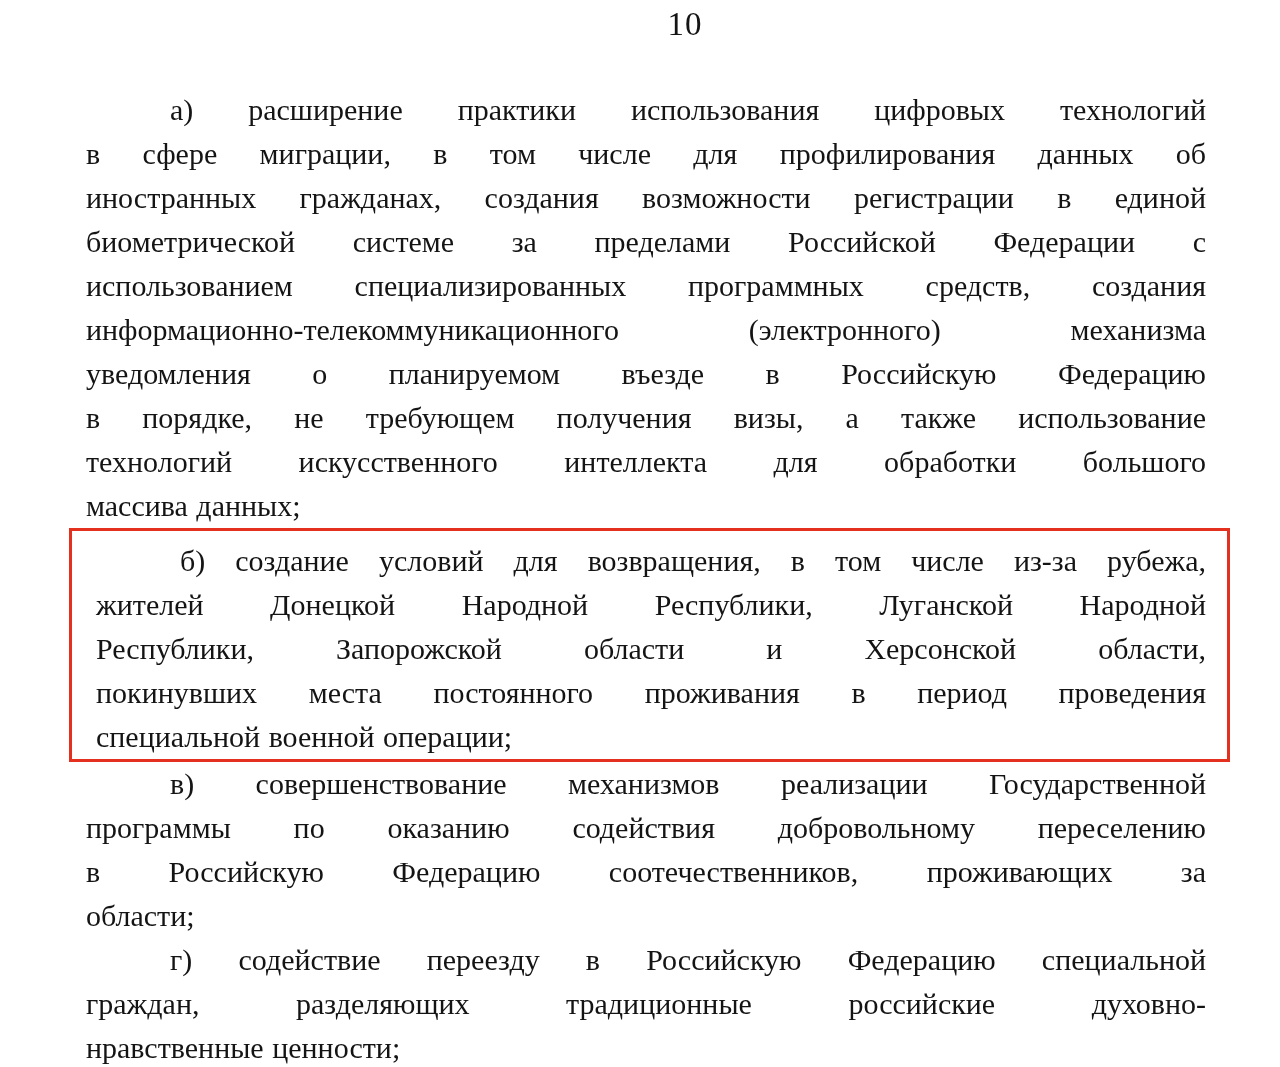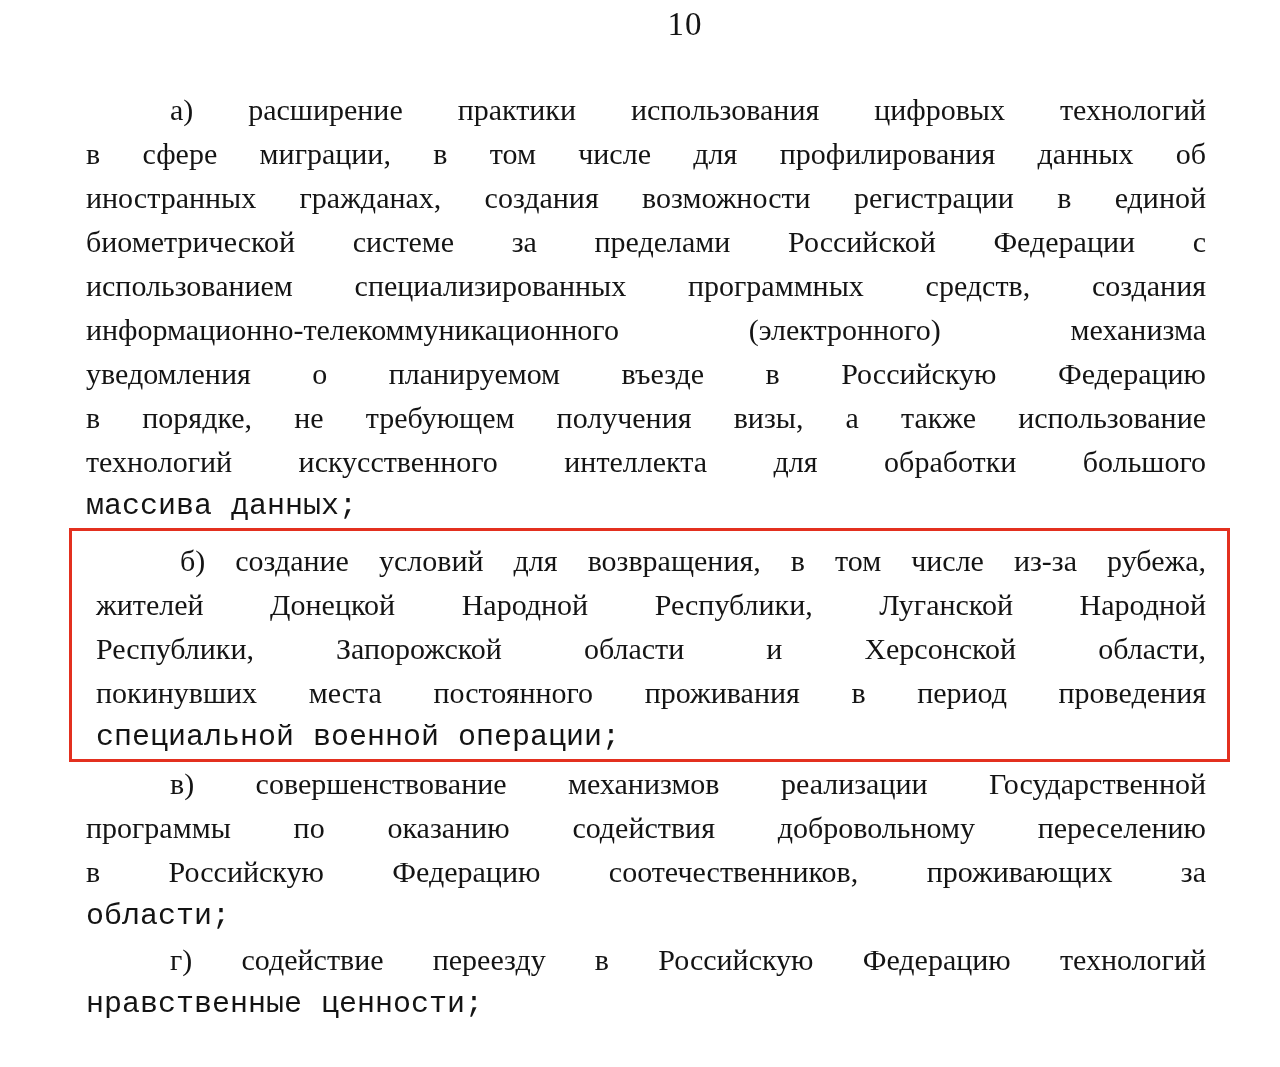--- a/index.html
+++ b/index.html
@@ -39,21 +39,20 @@
     text-align-last: justify;
     white-space: normal;
     word-spacing: 1px;
   }
   .line.first {
     text-indent: 84px;        
   }
   .line.last {
     text-align: left;
     text-align-last: left;
-    font-family: Liberation Mono, monospace;
   }
   
   .paragraph.highlighted {
     border: 3px solid #e3301f;
     margin: 0 -24px 0 -17px;  
     padding: 8px 21px 0 24px;
   }
 </style>
 </head>
 <body>
@@ -80,17 +79,18 @@
         <div class="line">покинувших места постоянного проживания в период проведения</div>
         <div class="line last">специальной военной операции;</div>
       </div>
       <div class="paragraph">
         <div class="line first">в) совершенствование механизмов реализации Государственной</div>
         <div class="line">программы по оказанию содействия добровольному переселению</div>
         <div class="line">в Российскую Федерацию соотечественников, проживающих за</div>
         <div class="line last">области;</div>
       </div>
       <div class="paragraph">
-        <div class="line first">г) содействие переезду в Российскую Федерацию технологий</div>
+        <div class="line first">г) содействие переезду в Российскую Федерацию специальной</div>
+        <div class="line">граждан, разделяющих традиционные российские духовно-</div>
         <div class="line last">нравственные ценности;</div>
       </div>
     </section>
 </main>
 
 </body></html>

